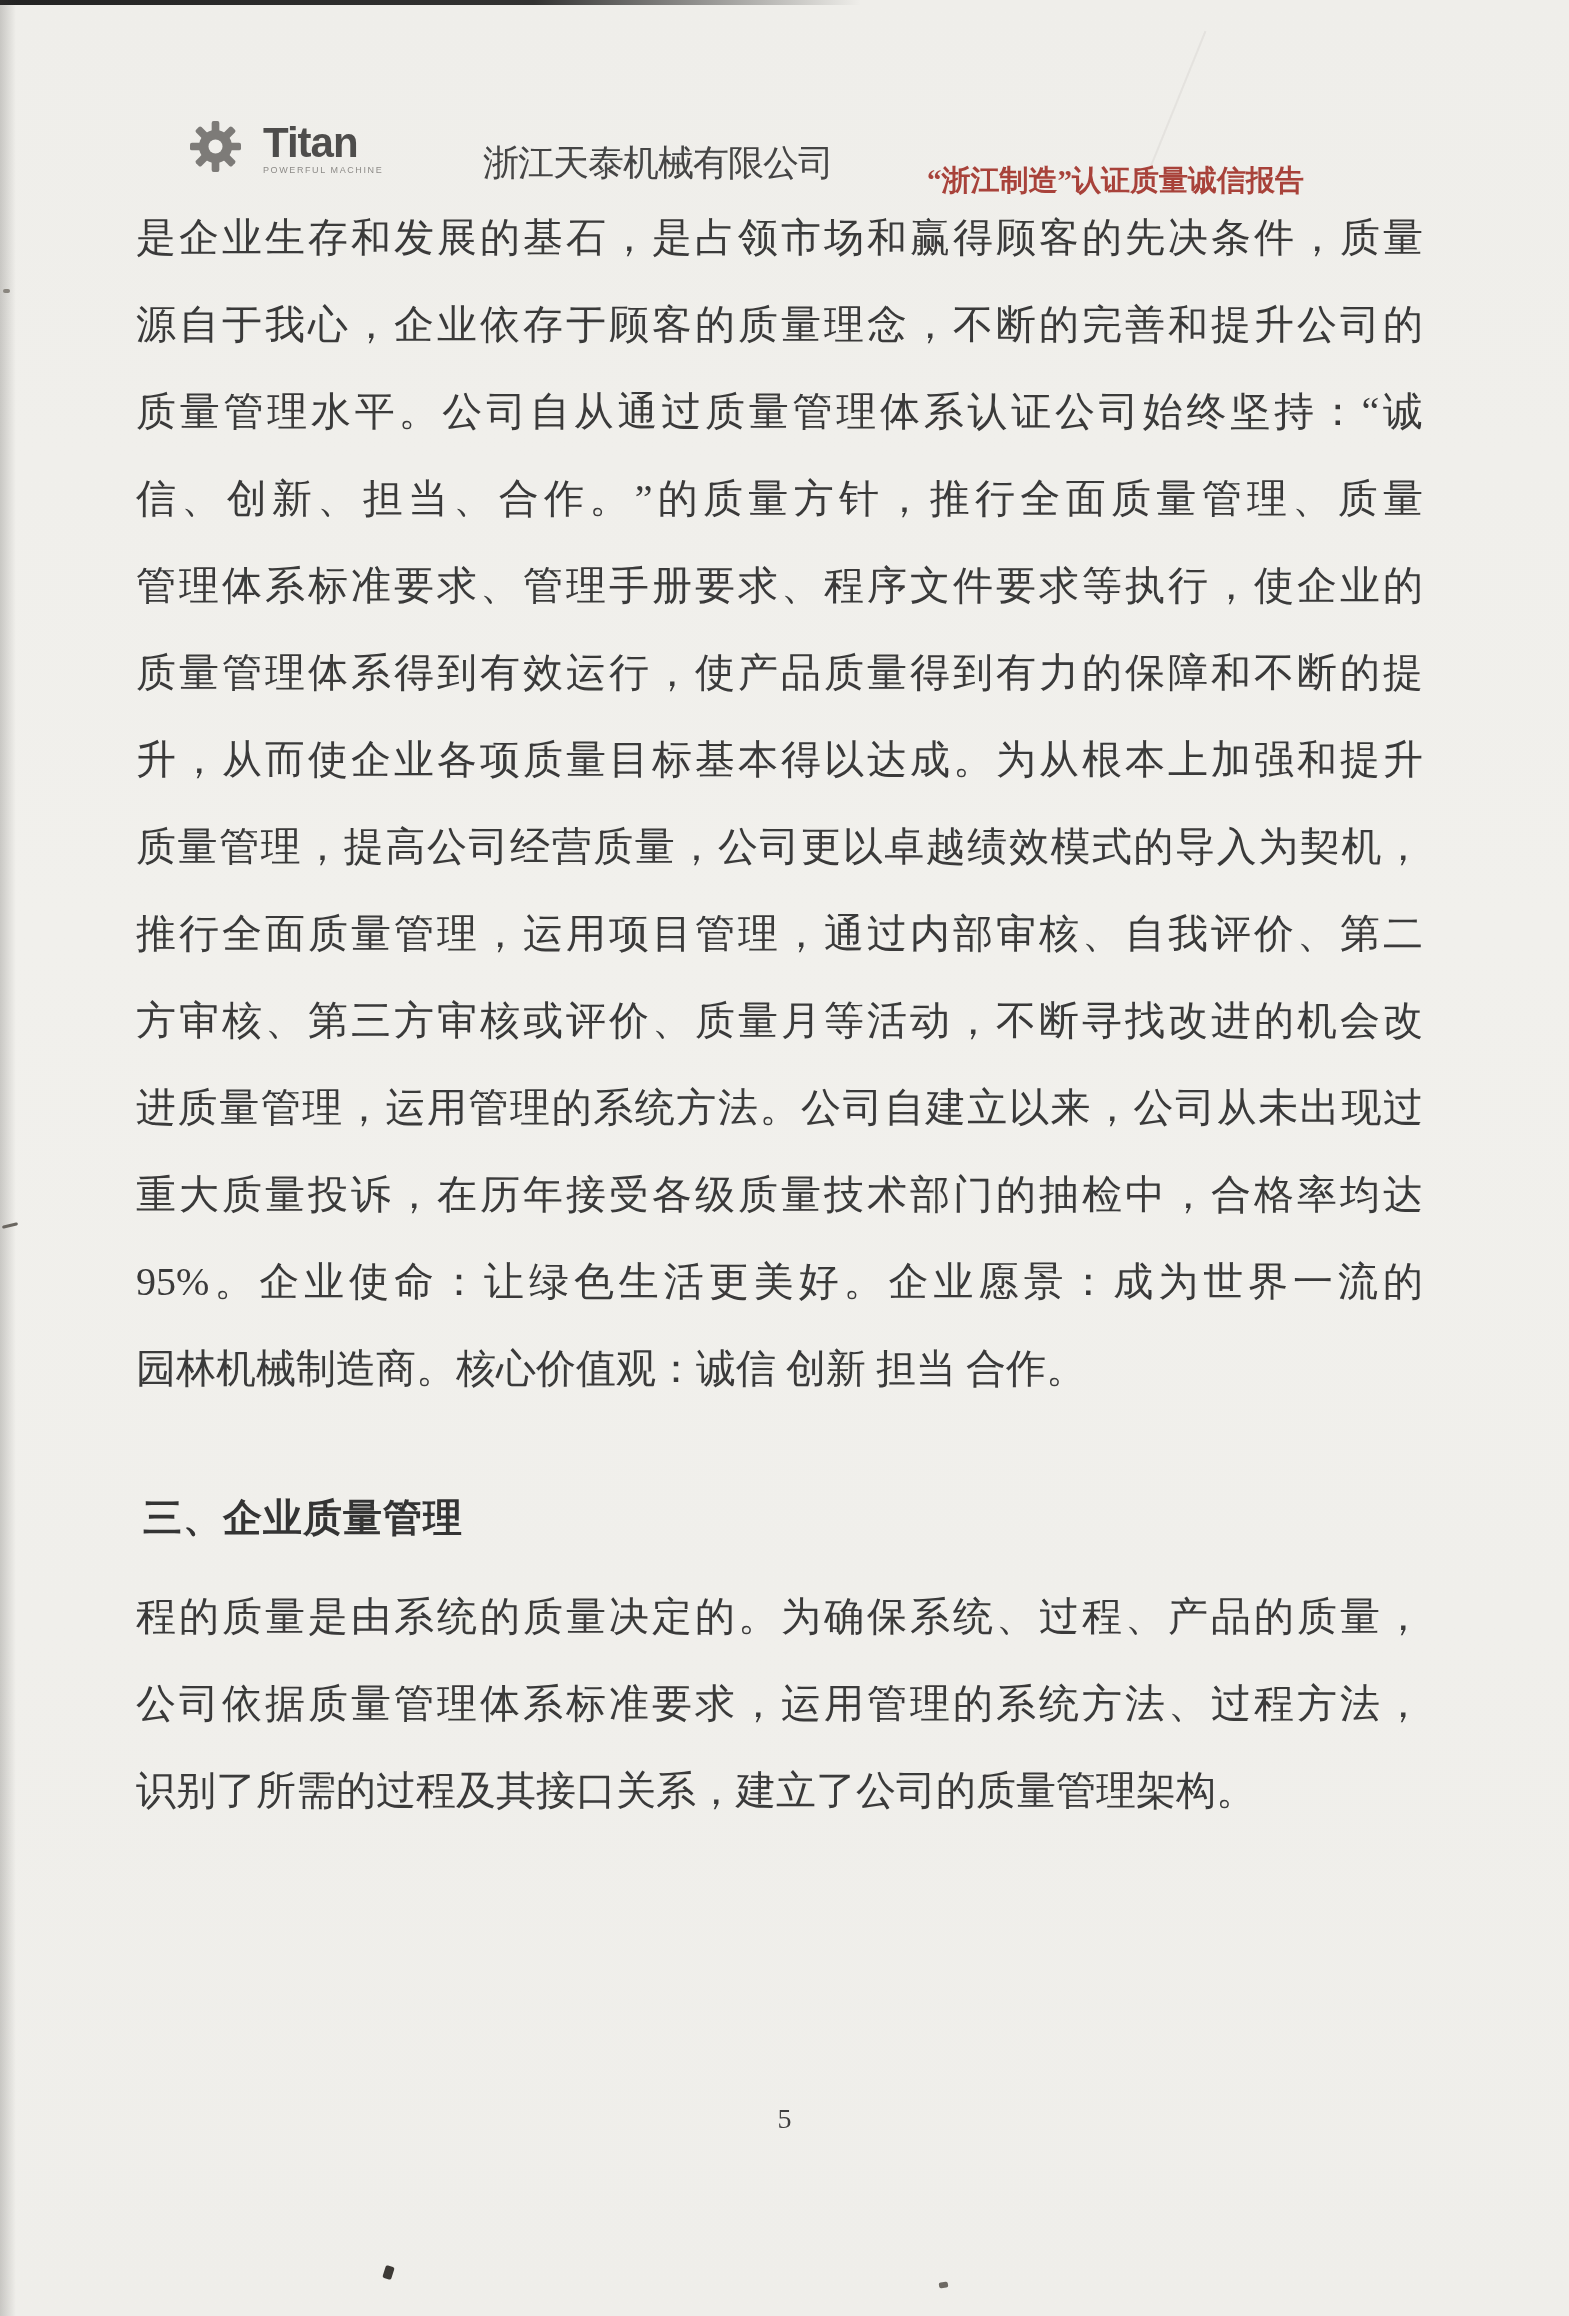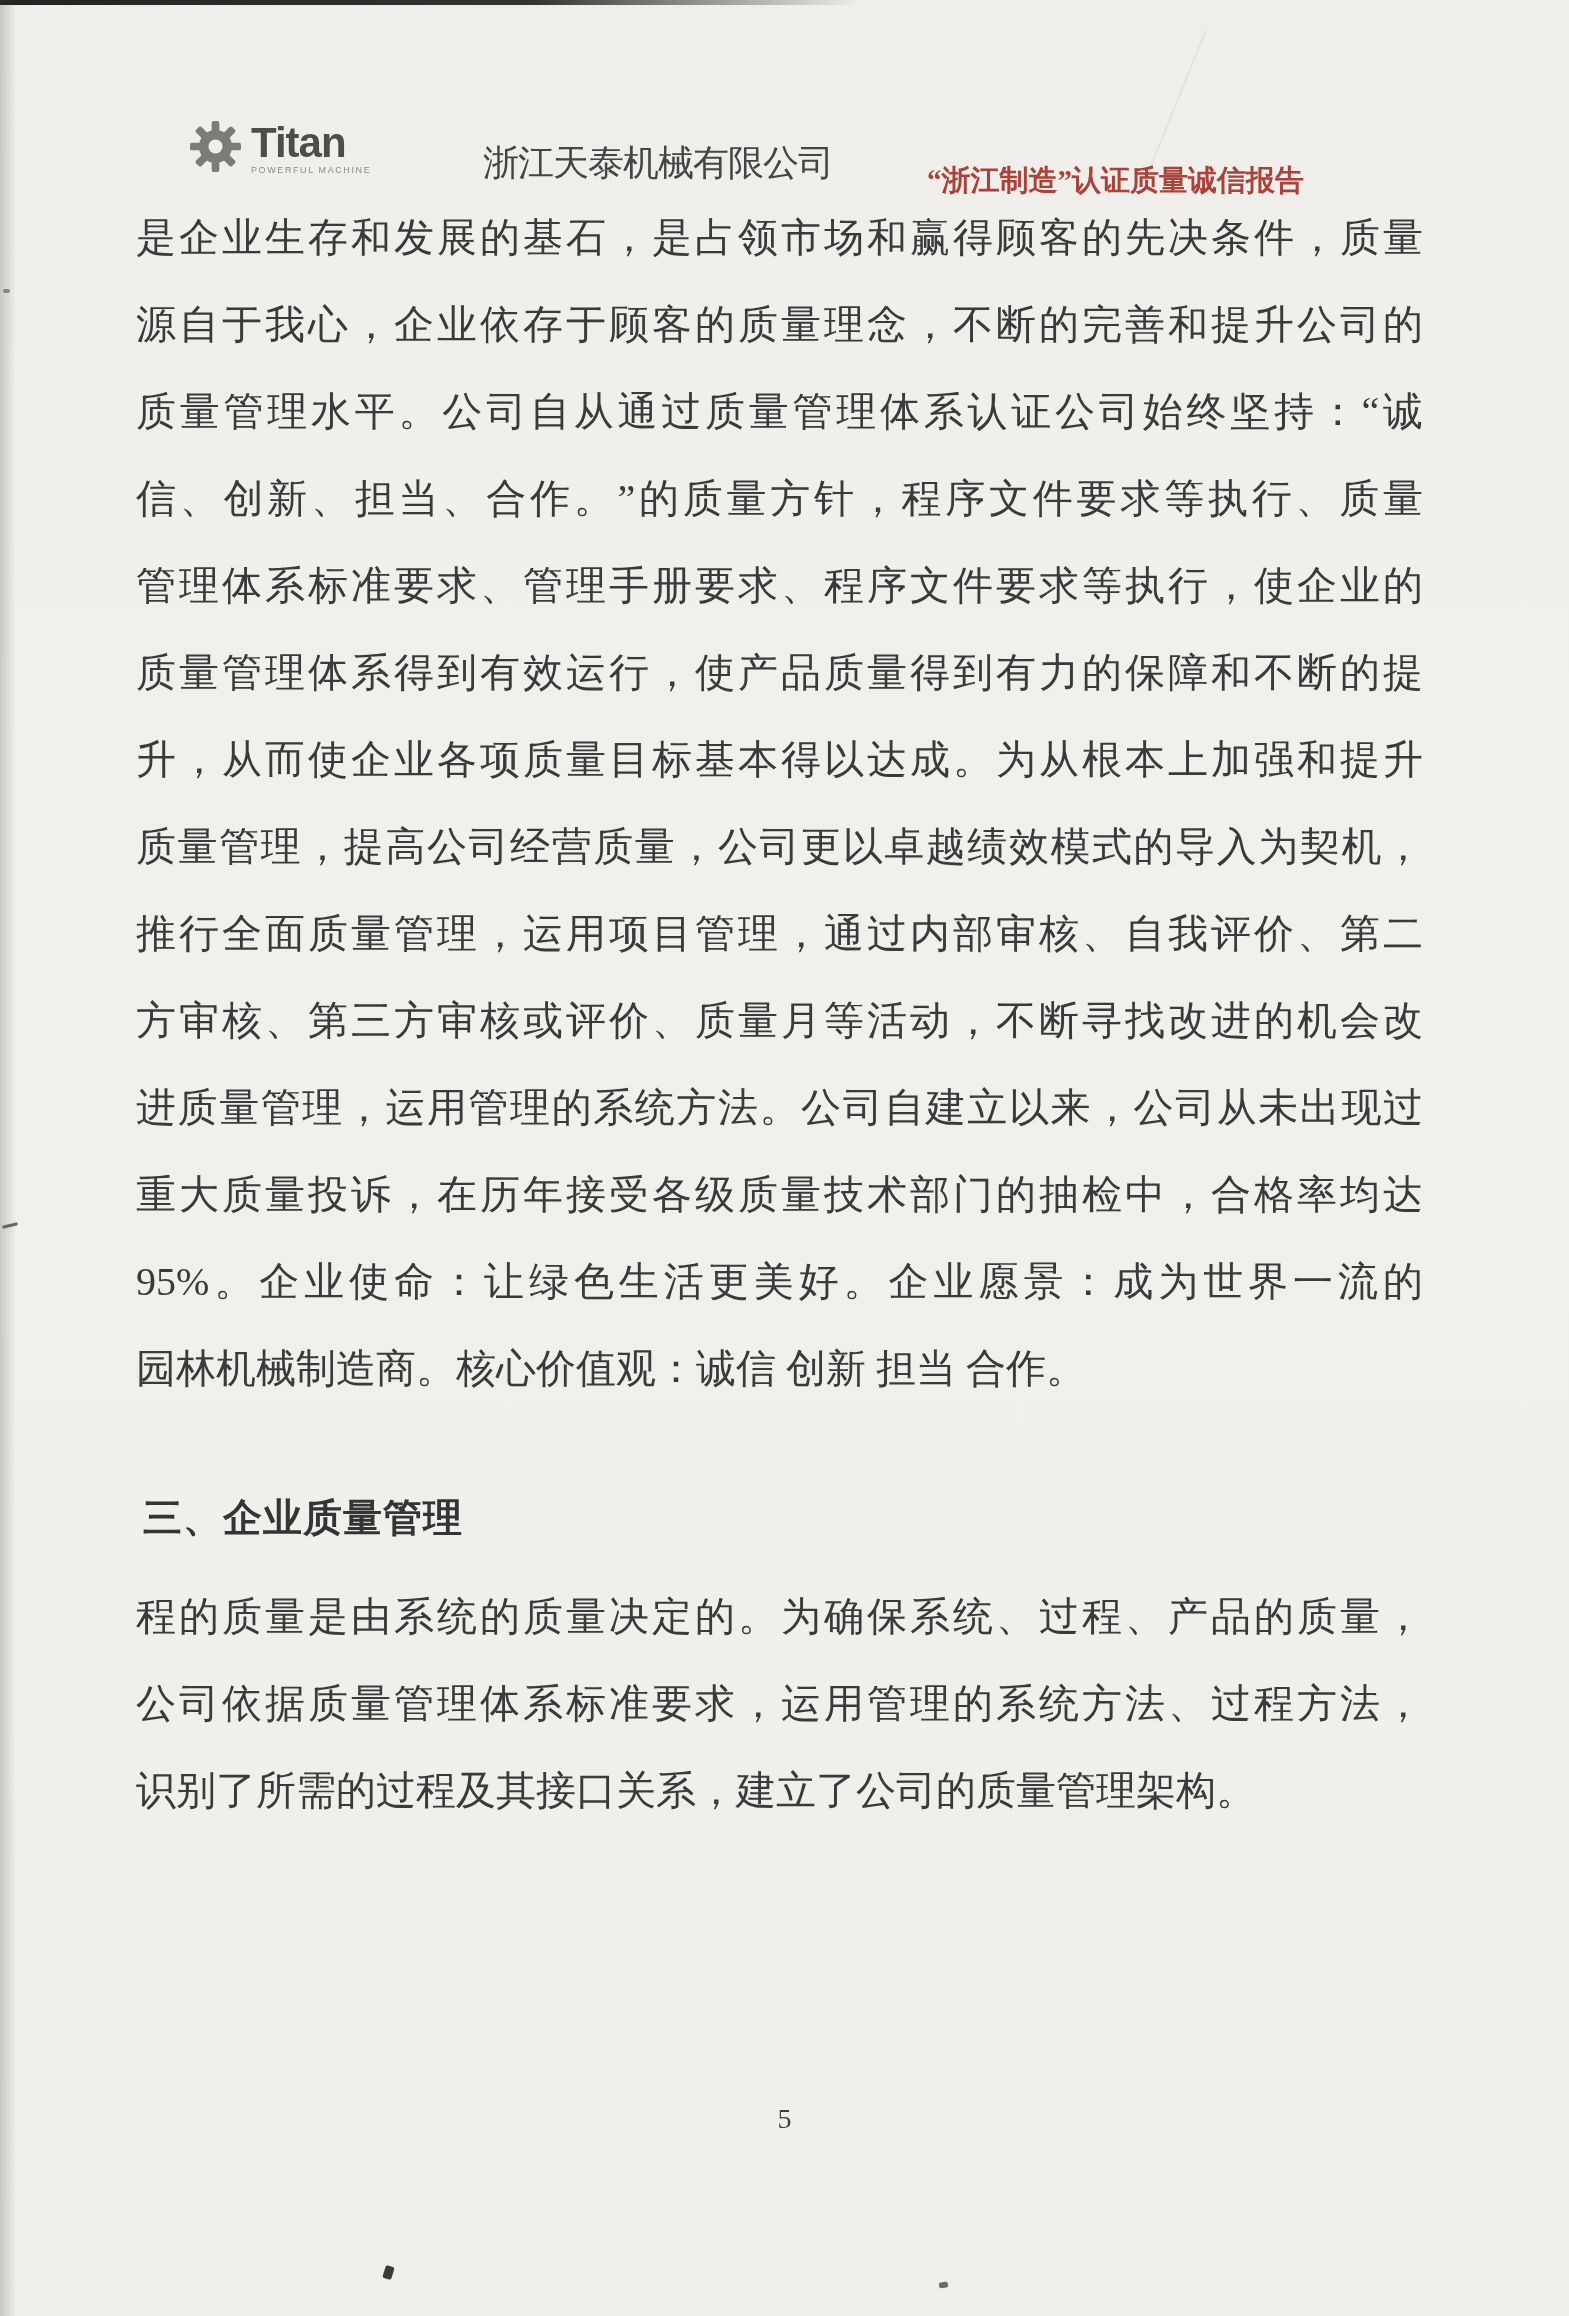--- a/index.html
+++ b/index.html
@@ -43,21 +43,21 @@
     background: #3d3a36; transform: rotate(18deg); border-radius: 2px;
   }
   .artifact-mark-bottom2 {
     position: absolute; left: 939px; top: 2282px; width: 9px; height: 6px;
     background: #6e6a64; transform: rotate(-8deg); border-radius: 2px;
   }
 
   
   .brand {
     position: absolute; left: 190px; top: 121px;
-    display: flex; align-items: center; gap: 10px;
+    display: flex; align-items: center; gap: 22px;
   }
   .brand-text { display: flex; flex-direction: column; }
   .brand-name {
     font-family: "Liberation Sans", sans-serif;
     font-weight: 700; font-size: 42px; line-height: 42px;
     color: #4e4d4c; letter-spacing: -1px;
   }
   .brand-tagline {
     font-family: "Liberation Sans", sans-serif;
     font-size: 9px; line-height: 11px; letter-spacing: 1.6px;
@@ -141,21 +141,21 @@
       <span class="brand-tagline">POWERFUL MACHINE</span>
     </span>
   </div>
   <div class="company-name">浙江天泰机械有限公司</div>
   <div class="report-title">“浙江制造”认证质量诚信报告</div>
 
   <div class="para para1">
       <span class="line">是企业生存和发展的基石，是占领市场和赢得顾客的先决条件，质量</span>
       <span class="line">源自于我心，企业依存于顾客的质量理念，不断的完善和提升公司的</span>
       <span class="line">质量管理水平。公司自从通过质量管理体系认证公司始终坚持：“诚</span>
-      <span class="line">信、创新、担当、合作。”的质量方针，程序文件要求等执行、质量</span>
+      <span class="line">信、创新、担当、合作。”的质量方针，推行全面质量管理、质量</span>
       <span class="line">管理体系标准要求、管理手册要求、程序文件要求等执行，使企业的</span>
       <span class="line">质量管理体系得到有效运行，使产品质量得到有力的保障和不断的提</span>
       <span class="line">升，从而使企业各项质量目标基本得以达成。为从根本上加强和提升</span>
       <span class="line">质量管理，提高公司经营质量，公司更以卓越绩效模式的导入为契机，</span>
       <span class="line">推行全面质量管理，运用项目管理，通过内部审核、自我评价、第二</span>
       <span class="line">方审核、第三方审核或评价、质量月等活动，不断寻找改进的机会改</span>
       <span class="line">进质量管理，运用管理的系统方法。公司自建立以来，公司从未出现过</span>
       <span class="line">重大质量投诉，在历年接受各级质量技术部门的抽检中，合格率均达</span>
       <span class="line">95%。企业使命：让绿色生活更美好。企业愿景：成为世界一流的</span>
       <span class="line">园林机械制造商。核心价值观：诚信 创新 担当 合作。</span>

